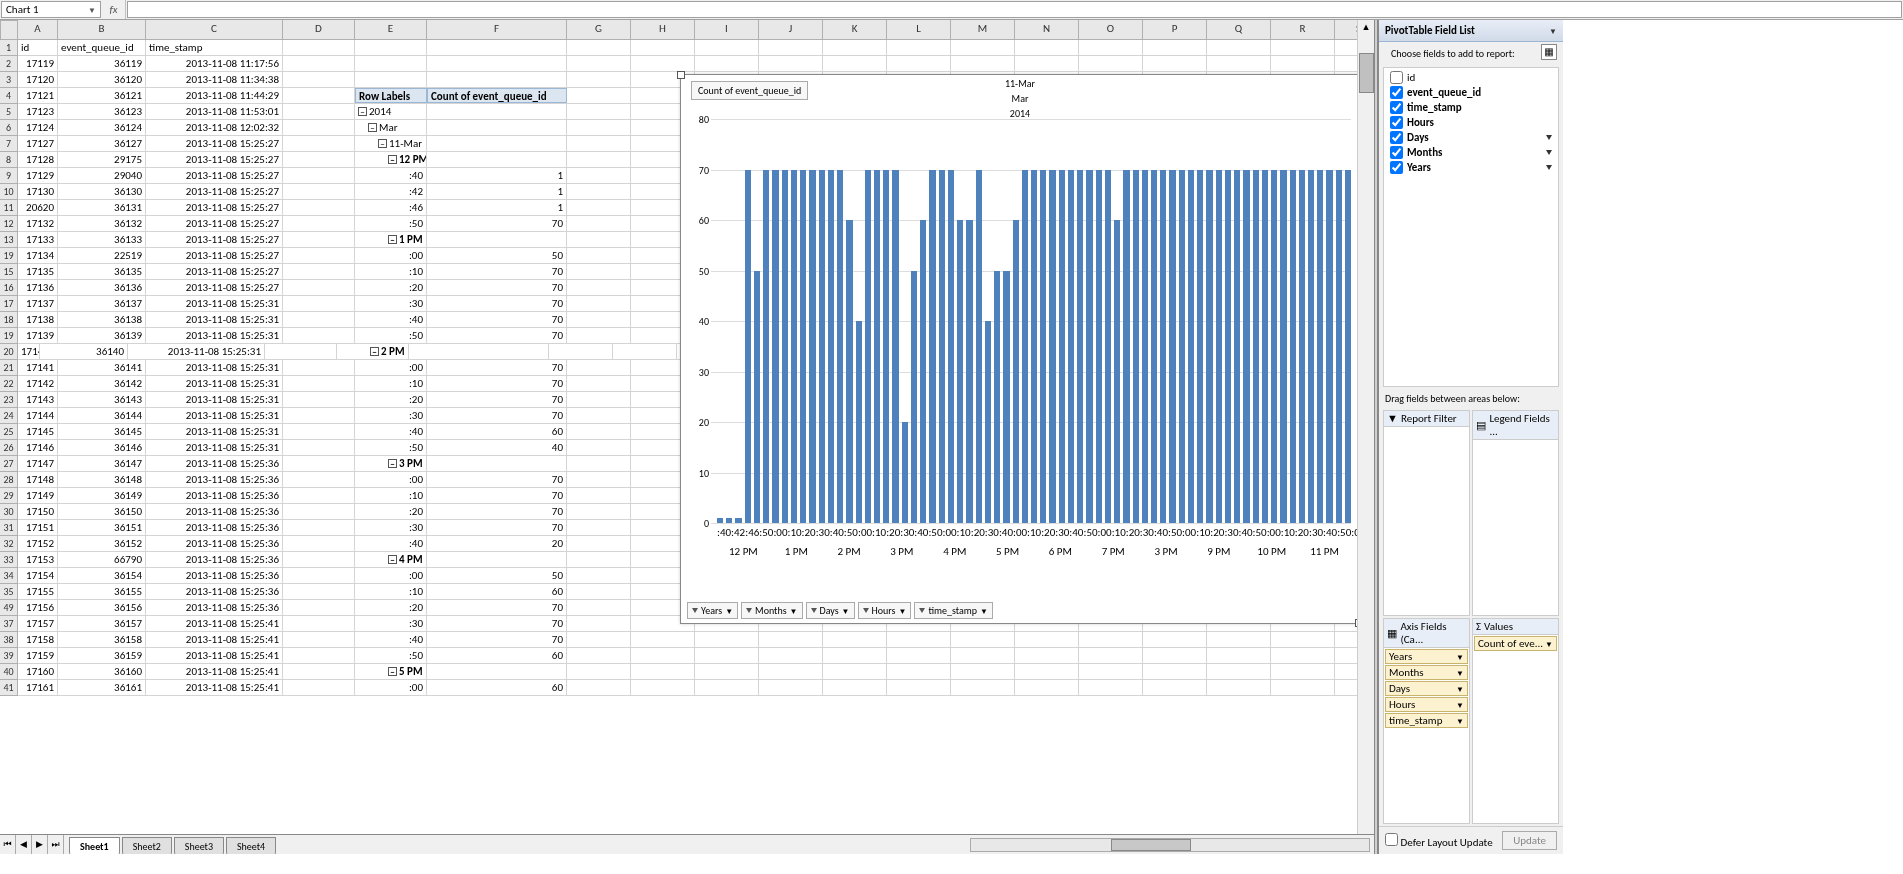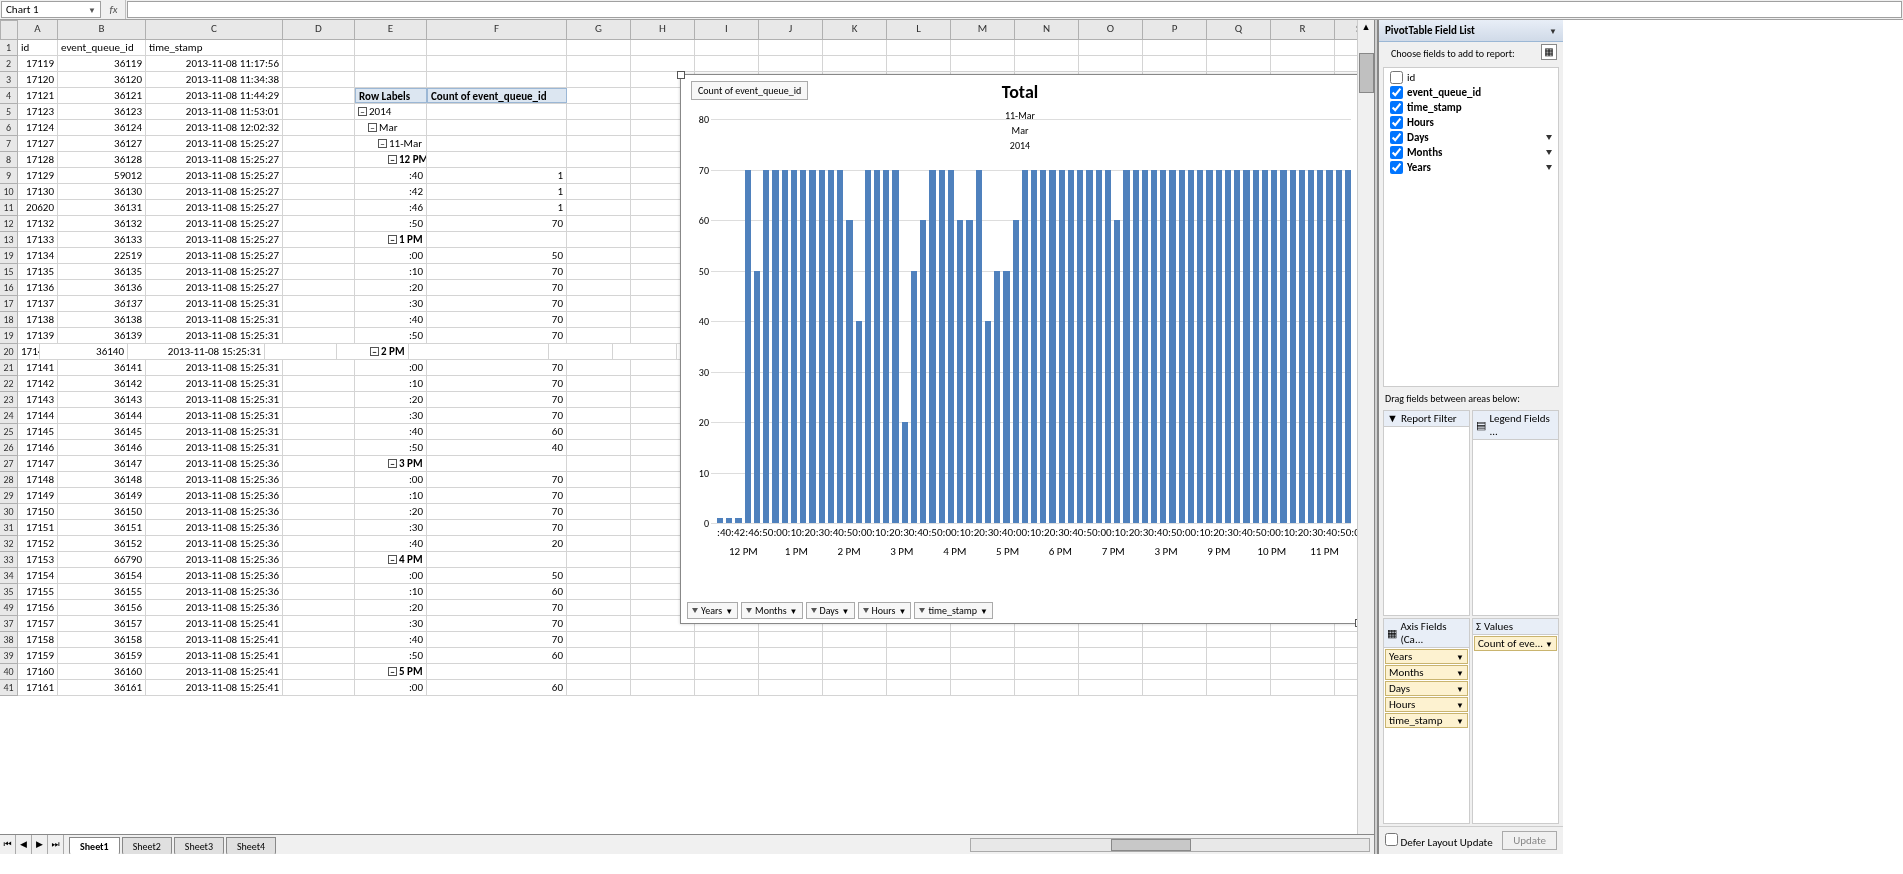--- a/index.html
+++ b/index.html
@@ -306,42 +306,42 @@
           <div class="cell" style="width: 64px;"></div>
           <div class="cell" style="width: 64px;"></div>
           <div class="cell" style="width: 64px;"></div>
           <div class="cell" style="width: 64px;"></div>
           <div class="cell" style="width: 64px;"></div>
           <div class="cell" style="width: 64px;"></div>
           <div class="cell" style="width: 48px;"></div>
         </div>
         <div class="row">
           <div class="cell r" style="width: 40px;">17128</div>
-          <div class="cell r" style="width: 88px;">36128</div>
+          <div class="cell r" style="width: 88px;">29175</div>
           <div class="cell r" style="width: 137px;">2013-11-08 15:25:27</div>
           <div class="cell" style="width: 72px;"></div>
           <div class="cell" style="width: 72px; padding-left: 33px; font-weight: bold;"><span class="collapse">−</span>12 PM</div>
           <div class="cell" style="width: 140px;"></div>
           <div class="cell" style="width: 64px;"></div>
           <div class="cell" style="width: 64px;"></div>
           <div class="cell" style="width: 64px;"></div>
           <div class="cell" style="width: 64px;"></div>
           <div class="cell" style="width: 64px;"></div>
           <div class="cell" style="width: 64px;"></div>
           <div class="cell" style="width: 64px;"></div>
           <div class="cell" style="width: 64px;"></div>
           <div class="cell" style="width: 64px;"></div>
           <div class="cell" style="width: 64px;"></div>
           <div class="cell" style="width: 64px;"></div>
           <div class="cell" style="width: 64px;"></div>
           <div class="cell" style="width: 48px;"></div>
         </div>
         <div class="row">
           <div class="cell r" style="width: 40px;">17129</div>
-          <div class="cell r" style="width: 88px;">59012</div>
+          <div class="cell r" style="width: 88px;">29040</div>
           <div class="cell r" style="width: 137px;">2013-11-08 15:25:27</div>
           <div class="cell" style="width: 72px;"></div>
           <div class="cell r" style="width: 72px;">:40</div>
           <div class="cell r" style="width: 140px;">1</div>
           <div class="cell" style="width: 64px;"></div>
           <div class="cell" style="width: 64px;"></div>
           <div class="cell" style="width: 64px;"></div>
           <div class="cell" style="width: 64px;"></div>
           <div class="cell" style="width: 64px;"></div>
           <div class="cell" style="width: 64px;"></div>
@@ -495,21 +495,21 @@
           <div class="cell" style="width: 64px;"></div>
           <div class="cell" style="width: 64px;"></div>
           <div class="cell" style="width: 64px;"></div>
           <div class="cell" style="width: 64px;"></div>
           <div class="cell" style="width: 64px;"></div>
           <div class="cell" style="width: 64px;"></div>
           <div class="cell" style="width: 48px;"></div>
         </div>
         <div class="row">
           <div class="cell r" style="width: 40px;">17137</div>
-          <div class="cell r" style="width: 88px; font-style: italic;">36137</div>
+          <div class="cell r" style="width: 88px;">36137</div>
           <div class="cell r" style="width: 137px;">2013-11-08 15:25:31</div>
           <div class="cell" style="width: 72px;"></div>
           <div class="cell r" style="width: 72px;">:30</div>
           <div class="cell r" style="width: 140px;">70</div>
           <div class="cell" style="width: 64px;"></div>
           <div class="cell" style="width: 64px;"></div>
           <div class="cell" style="width: 64px;"></div>
           <div class="cell" style="width: 64px;"></div>
           <div class="cell" style="width: 64px;"></div>
           <div class="cell" style="width: 64px;"></div>
@@ -1022,21 +1022,20 @@
           <div class="cell" style="width: 64px;"></div>
           <div class="cell" style="width: 64px;"></div>
           <div class="cell" style="width: 64px;"></div>
           <div class="cell" style="width: 64px;"></div>
           <div class="cell" style="width: 48px;"></div>
         </div>
       </div>
 
     <div class="chart-box">
       <div class="legend-btn">Count of event_queue_id</div>
-      <div class="chart-title">Total</div>
       <div class="plot">
         <div class="y-axis" id="yaxis">
             <div class="y-tick" style="top: 404px;">0</div>
             <div class="y-tick" style="top: 353.5px;">10</div>
             <div class="y-tick" style="top: 303px;">20</div>
             <div class="y-tick" style="top: 252.5px;">30</div>
             <div class="y-tick" style="top: 202px;">40</div>
             <div class="y-tick" style="top: 151.5px;">50</div>
             <div class="y-tick" style="top: 101px;">60</div>
             <div class="y-tick" style="top: 50.5px;">70</div>

